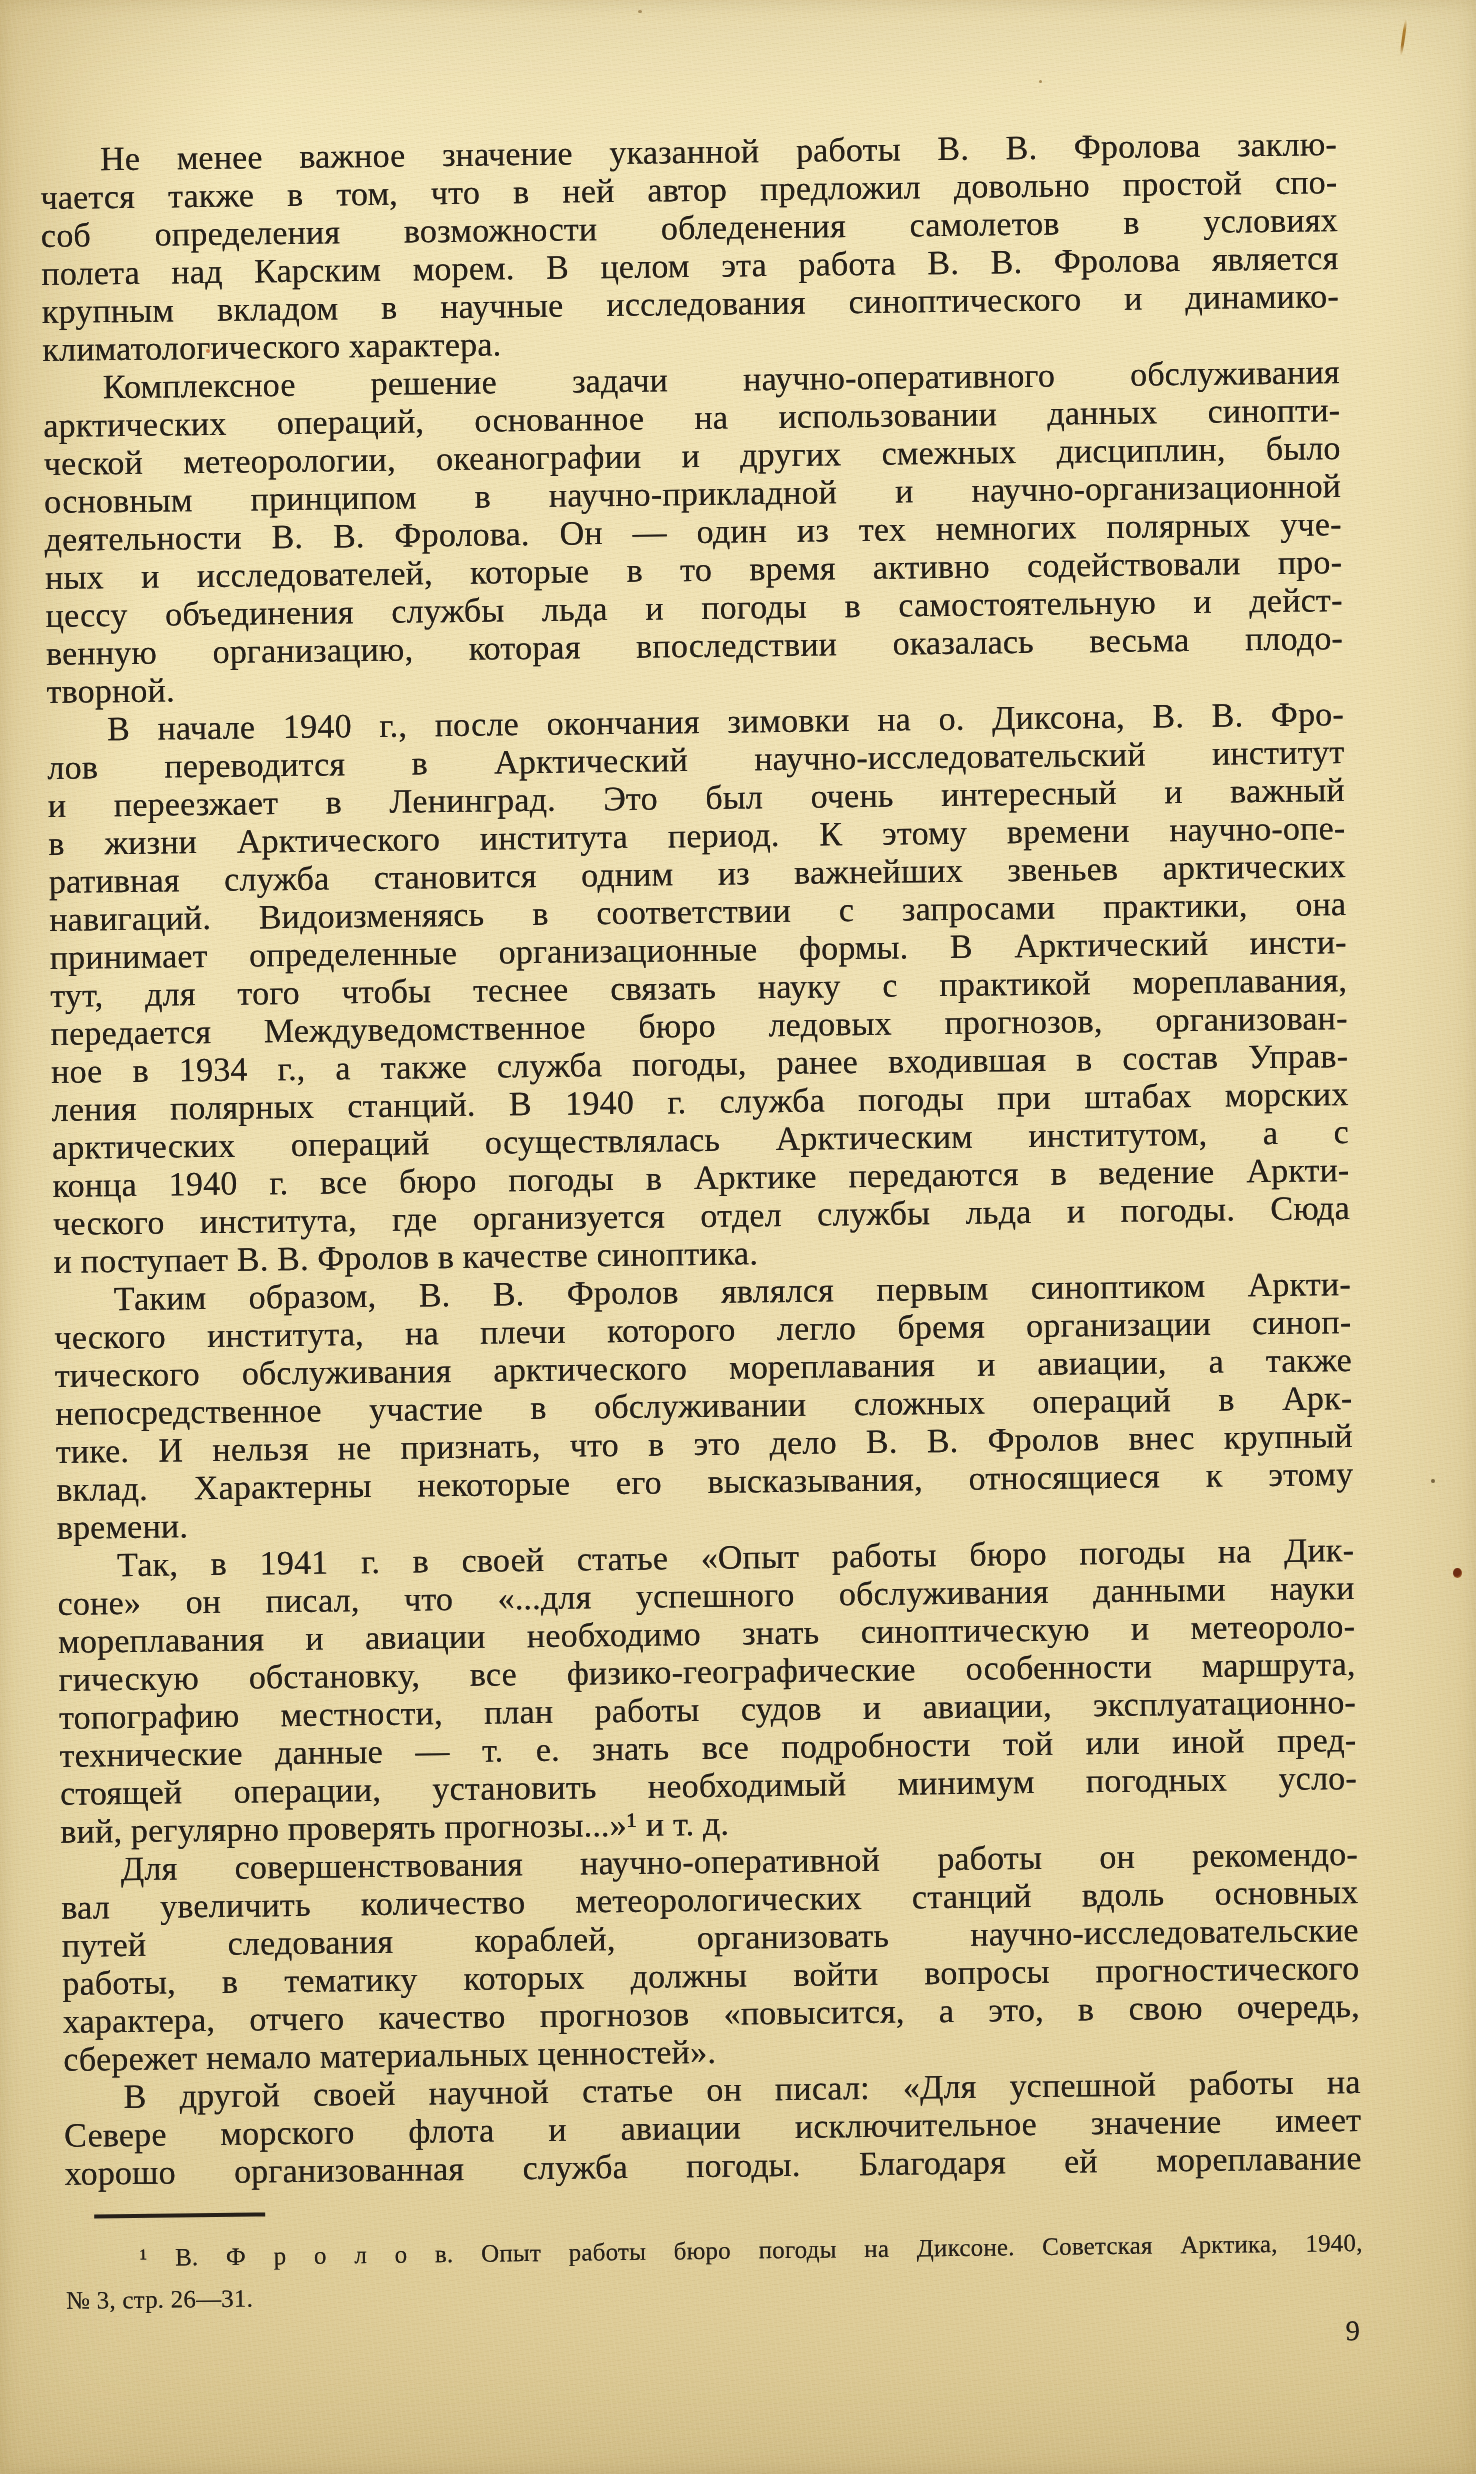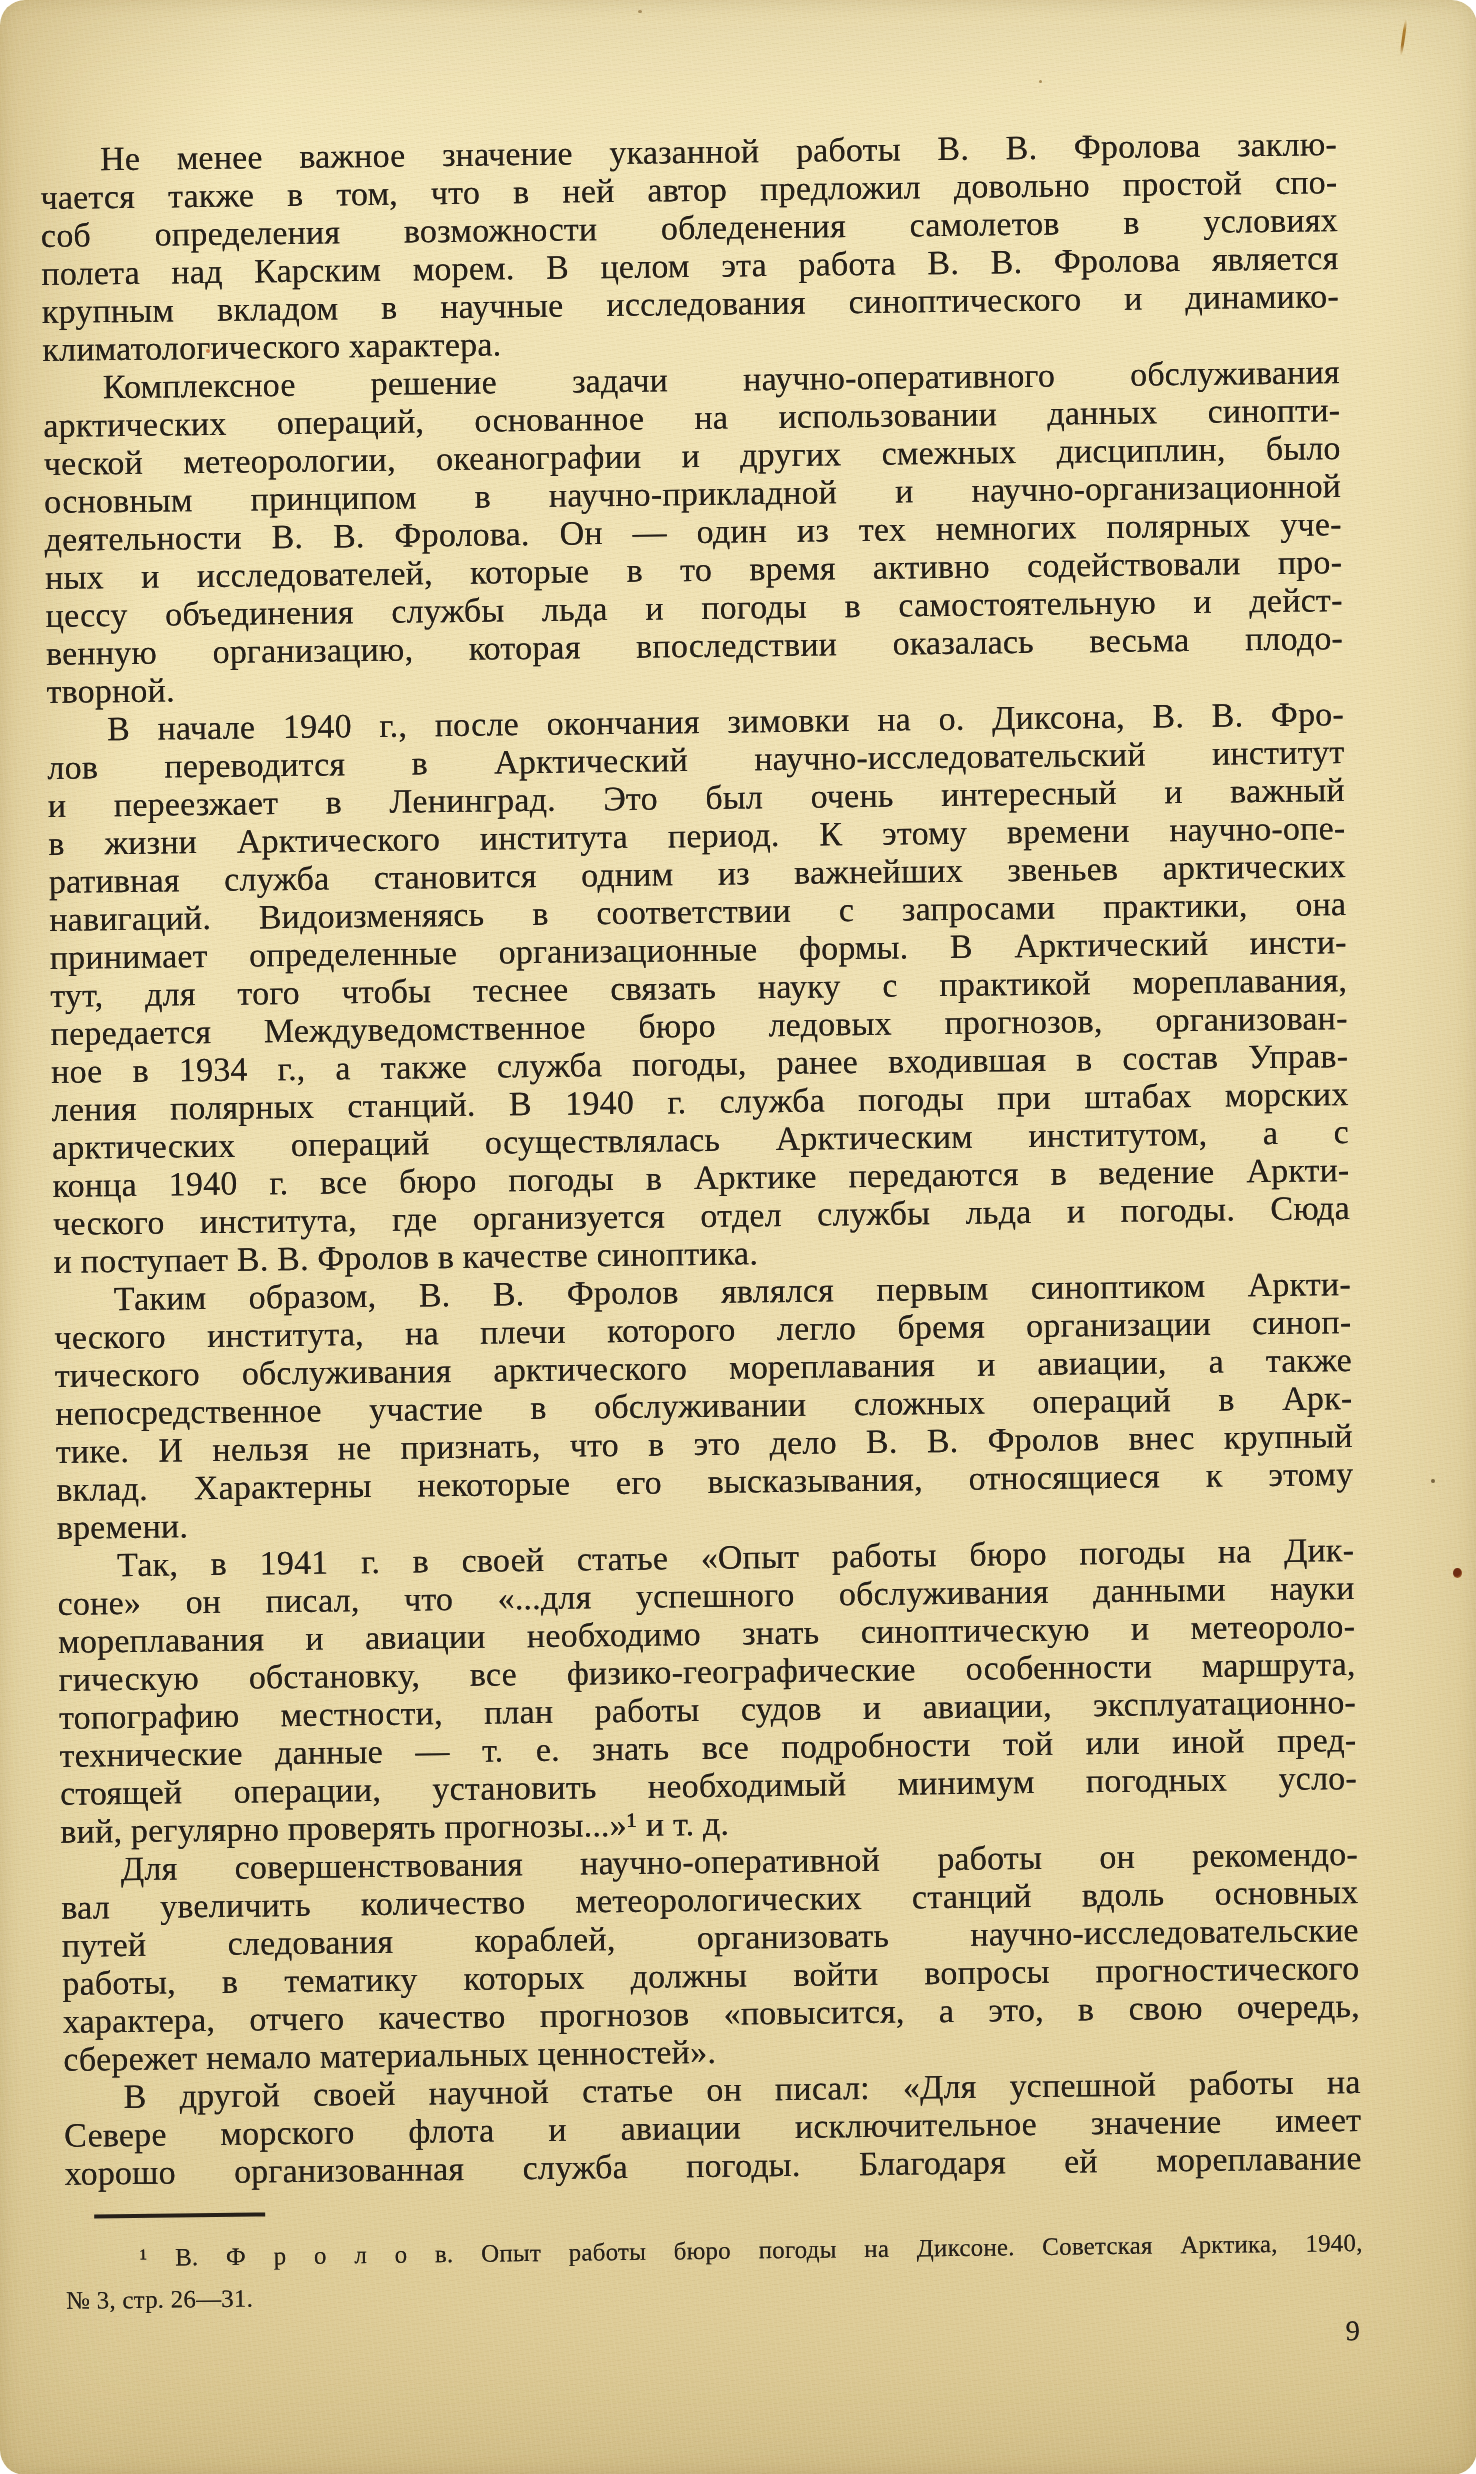--- a/index.html
+++ b/index.html
@@ -15,21 +15,20 @@
   .page{
     position:relative;
     width:1477px;height:2475px;
     overflow:hidden;
     background:
       linear-gradient(100deg, rgba(196,168,104,.28) 0%, rgba(255,246,205,.18) 14%, rgba(255,255,255,0) 30%),
       linear-gradient(180deg, rgba(255,248,214,.25) 0%, rgba(255,255,255,0) 22%, rgba(177,146,82,.10) 78%, rgba(160,128,66,.22) 100%),
       radial-gradient(130% 90% at 52% 38%, #f1e4b8 0%, #eee0b0 45%, #e9daa6 75%, #e3d29a 100%),
       var(--paper);
     box-shadow: inset 0 0 134px rgba(121,92,34,.22), inset 0 0 20px rgba(121,92,34,.18);
-    border-radius: 25px;
   }
   .grain{
     position:absolute;inset:0;pointer-events:none;
     background:
       repeating-linear-gradient(83deg, rgba(255,255,255,.045) 0 1.7px, rgba(255,255,255,0) 1.7px 5px),
       repeating-linear-gradient(171deg, rgba(140,110,50,.05) 0 0.8px, rgba(140,110,50,0) 0.8px 4.2px),
       repeating-linear-gradient(7deg, rgba(140,110,50,.035) 0 0.8px, rgba(140,110,50,0) 0.8px 5.9px);
   }
   .sheet{
     position:absolute;

